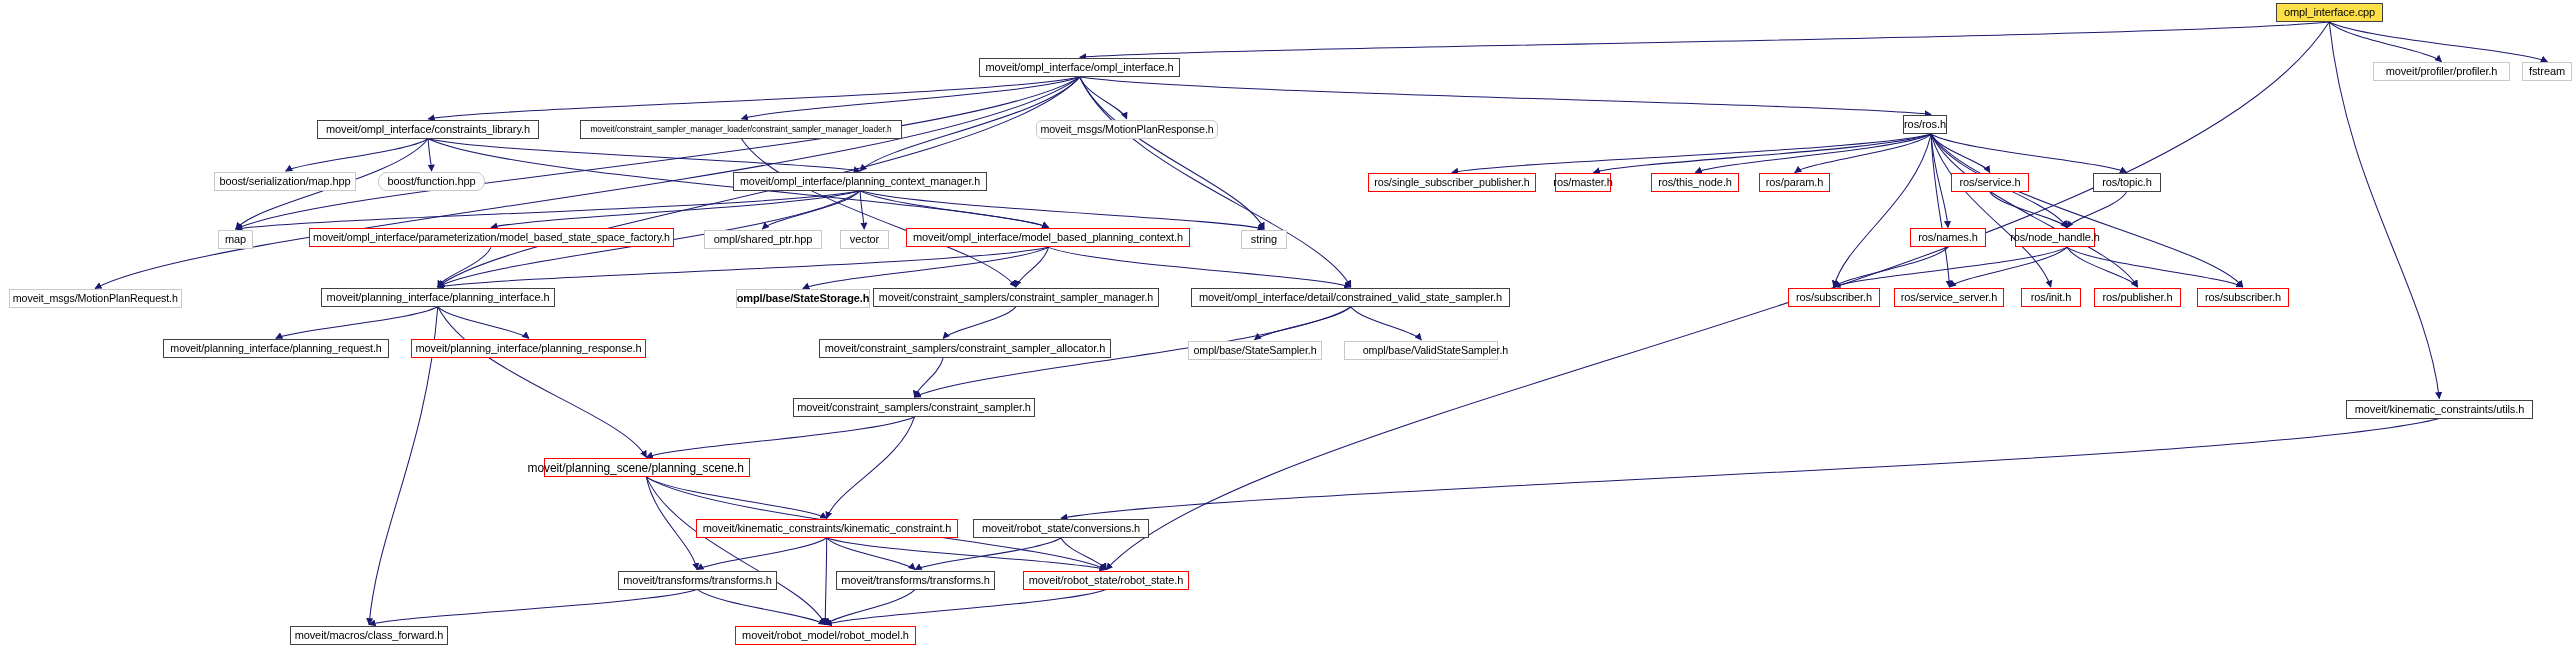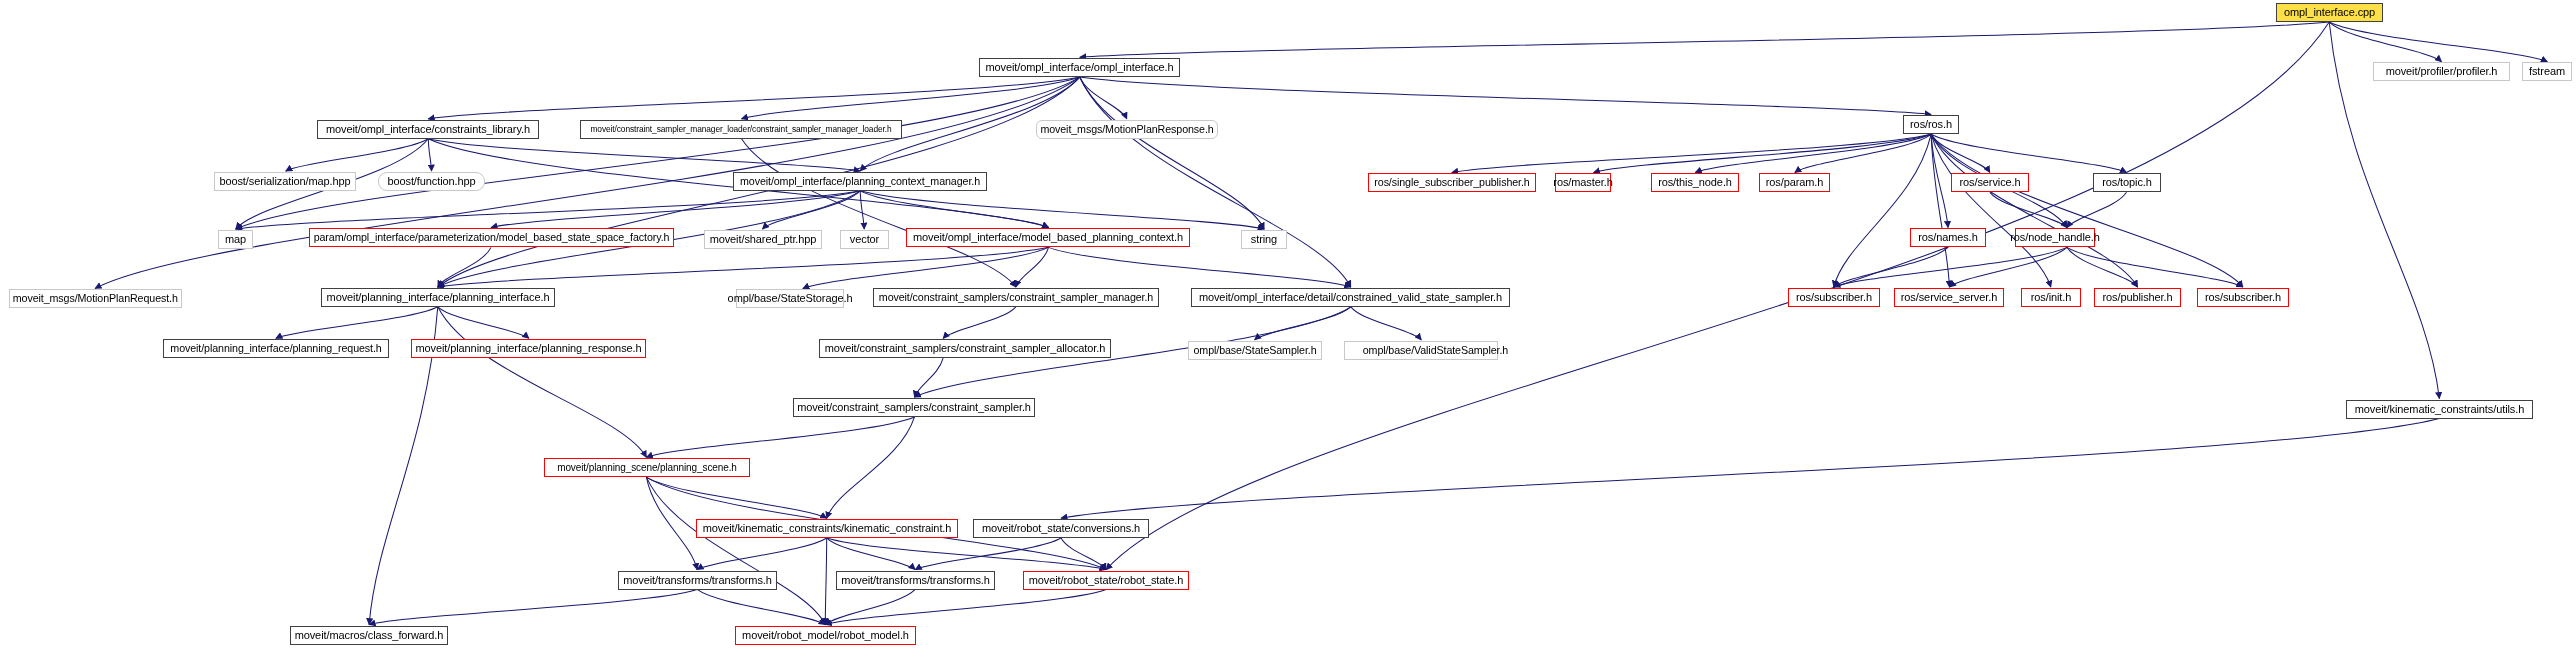--- a/index.html
+++ b/index.html
@@ -167,21 +167,21 @@
       </div>
       <div class="node solid" style="left: 317px; top: 120px; width: 222px;">
         <span class="lbl">moveit/ompl_interface/constraints_library.h</span>
       </div>
       <div class="node solid" style="left: 580px; top: 120px; width: 322px; font-size: 8.4px;">
         <span class="lbl">moveit/constraint_sampler_manager_loader/constraint_sampler_manager_loader.h</span>
       </div>
       <div class="node " style="left: 1036px; top: 120px; width: 182px; font-size: 10.7px; border-radius: 6px;">
         <span class="lbl">moveit_msgs/MotionPlanResponse.h</span>
       </div>
-      <div class="node solid" style="left: 1903px; top: 115px; width: 56px;">
+      <div class="node solid" style="left: 1903px; top: 115px; width: 44px;">
         <span class="lbl">ros/ros.h</span>
       </div>
       <div class="node " style="left: 214px; top: 172px; width: 142px;">
         <span class="lbl">boost/serialization/map.hpp</span>
       </div>
       <div class="node " style="left: 378px; top: 172px; width: 107px; border-radius: 9px;">
         <span class="lbl">boost/function.hpp</span>
       </div>
       <div class="node solid" style="left: 733px; top: 172px; width: 254px; font-size: 10.7px;">
         <span class="lbl">moveit/ompl_interface/planning_context_manager.h</span>
@@ -201,24 +201,24 @@
       <div class="node red" style="left: 1951px; top: 173px; width: 78px;">
         <span class="lbl">ros/service.h</span>
       </div>
       <div class="node solid" style="left: 2093px; top: 173px; width: 68px;">
         <span class="lbl">ros/topic.h</span>
       </div>
       <div class="node " style="left: 218px; top: 230px; width: 35px;">
         <span class="lbl">map</span>
       </div>
       <div class="node red" style="left: 309px; top: 228px; width: 365px; font-size: 10.7px;">
-        <span class="lbl">param/ompl_interface/parameterization/model_based_state_space_factory.h</span>
+        <span class="lbl">moveit/ompl_interface/parameterization/model_based_state_space_factory.h</span>
       </div>
       <div class="node " style="left: 704px; top: 230px; width: 118px;">
-        <span class="lbl">moveit/shared_ptr.hpp</span>
+        <span class="lbl">ompl/shared_ptr.hpp</span>
       </div>
       <div class="node " style="left: 840px; top: 230px; width: 49px;">
         <span class="lbl">vector</span>
       </div>
       <div class="node red" style="left: 906px; top: 228px; width: 284px;">
         <span class="lbl">moveit/ompl_interface/model_based_planning_context.h</span>
       </div>
       <div class="node " style="left: 1241px; top: 230px; width: 46px;">
         <span class="lbl">string</span>
       </div>
@@ -227,21 +227,21 @@
       </div>
       <div class="node red" style="left: 2015px; top: 228px; width: 80px;">
         <span class="lbl">ros/node_handle.h</span>
       </div>
       <div class="node " style="left: 8.8px; top: 289px; width: 173px; font-size: 10.7px;">
         <span class="lbl">moveit_msgs/MotionPlanRequest.h</span>
       </div>
       <div class="node solid" style="left: 321px; top: 288px; width: 234px;">
         <span class="lbl">moveit/planning_interface/planning_interface.h</span>
       </div>
-      <div class="node " style="left: 736px; top: 289px; width: 108px;">
+      <div class="node " style="left: 736px; top: 289px; width: 134px; font-weight: bold;">
         <span class="lbl">ompl/base/StateStorage.h</span>
       </div>
       <div class="node solid" style="left: 873px; top: 288px; width: 286px; font-size: 10.7px;">
         <span class="lbl">moveit/constraint_samplers/constraint_sampler_manager.h</span>
       </div>
       <div class="node solid" style="left: 1191px; top: 288px; width: 319px;">
         <span class="lbl">moveit/ompl_interface/detail/constrained_valid_state_sampler.h</span>
       </div>
       <div class="node red" style="left: 1788px; top: 288px; width: 92px;">
         <span class="lbl">ros/subscriber.h</span>
@@ -272,21 +272,21 @@
       </div>
       <div class="node " style="left: 1344px; top: 341px; width: 154px; font-size: 10.7px; padding-left: 34px;">
         <span class="lbl">ompl/base/ValidStateSampler.h</span>
       </div>
       <div class="node solid" style="left: 2346px; top: 400px; width: 187px;">
         <span class="lbl">moveit/kinematic_constraints/utils.h</span>
       </div>
       <div class="node solid" style="left: 793px; top: 398px; width: 242px;">
         <span class="lbl">moveit/constraint_samplers/constraint_sampler.h</span>
       </div>
-      <div class="node red" style="left: 544px; top: 458px; width: 206px; font-size: 10px;">
+      <div class="node red" style="left: 544px; top: 458px; width: 206px; font-size: 12px; justify-content: flex-end;">
         <span class="lbl">moveit/planning_scene/planning_scene.h</span>
       </div>
       <div class="node red" style="left: 696px; top: 519px; width: 262px;">
         <span class="lbl">moveit/kinematic_constraints/kinematic_constraint.h</span>
       </div>
       <div class="node solid" style="left: 973px; top: 519px; width: 176px;">
         <span class="lbl">moveit/robot_state/conversions.h</span>
       </div>
       <div class="node solid" style="left: 618px; top: 571px; width: 159px;">
         <span class="lbl">moveit/transforms/transforms.h</span>

